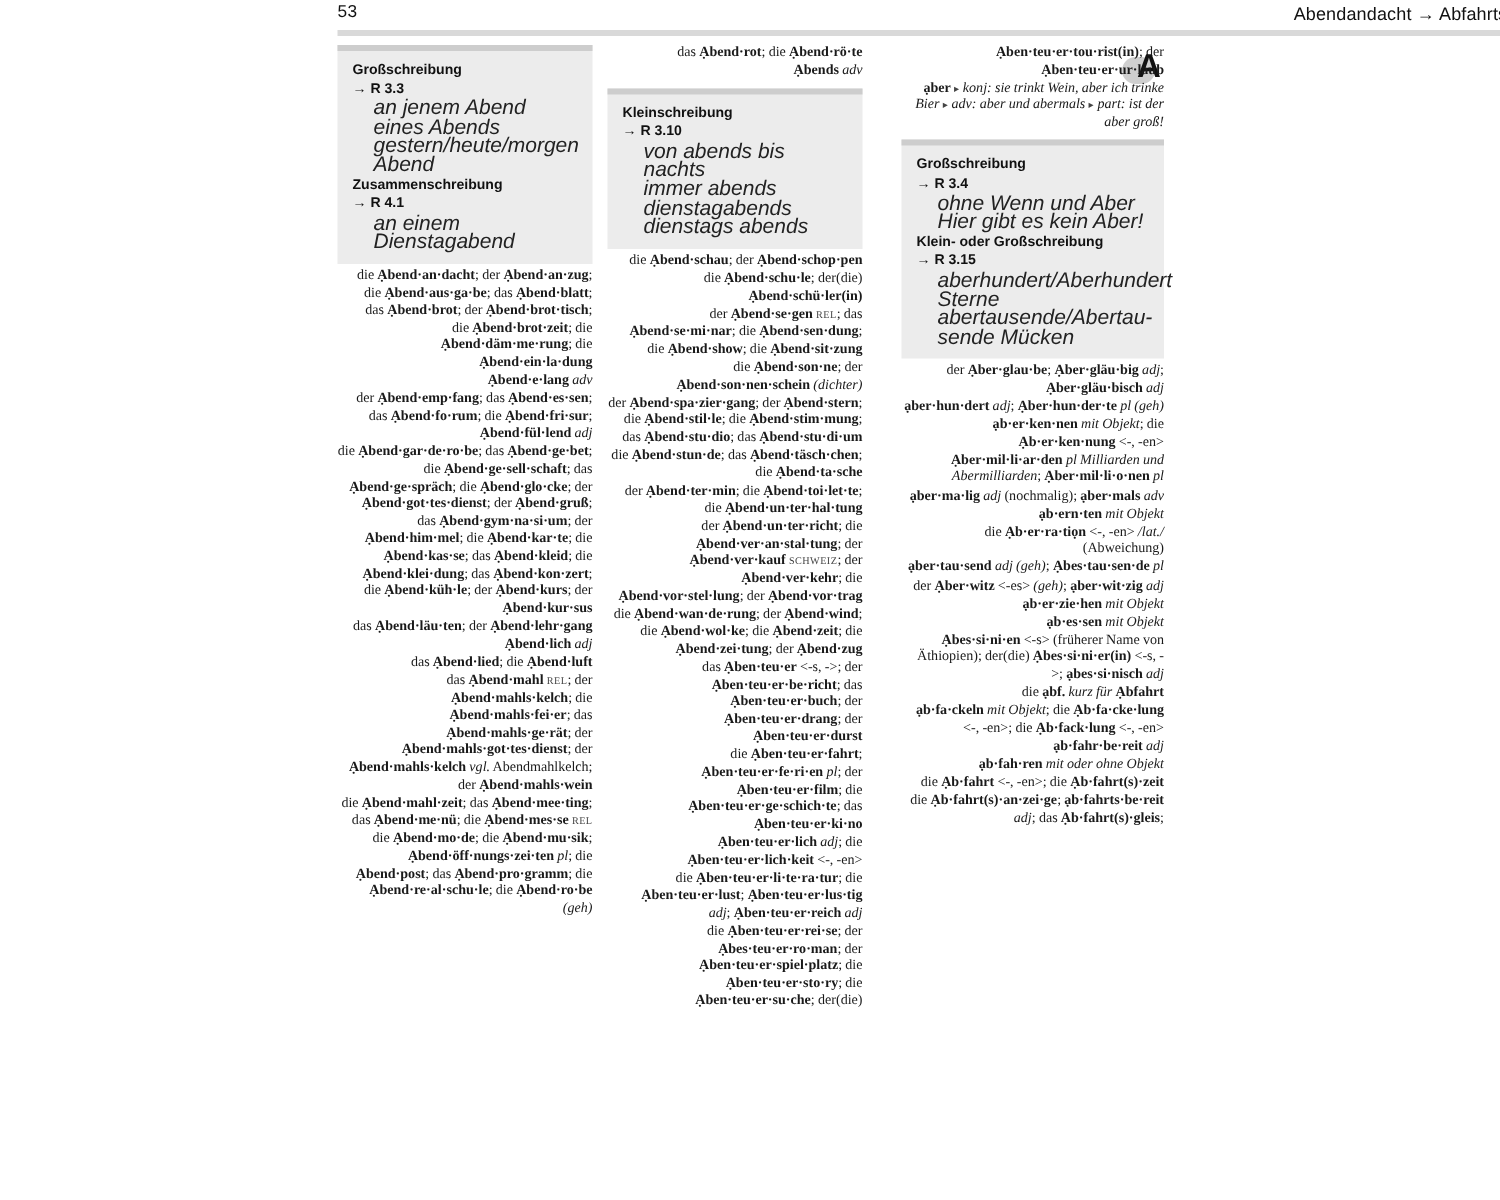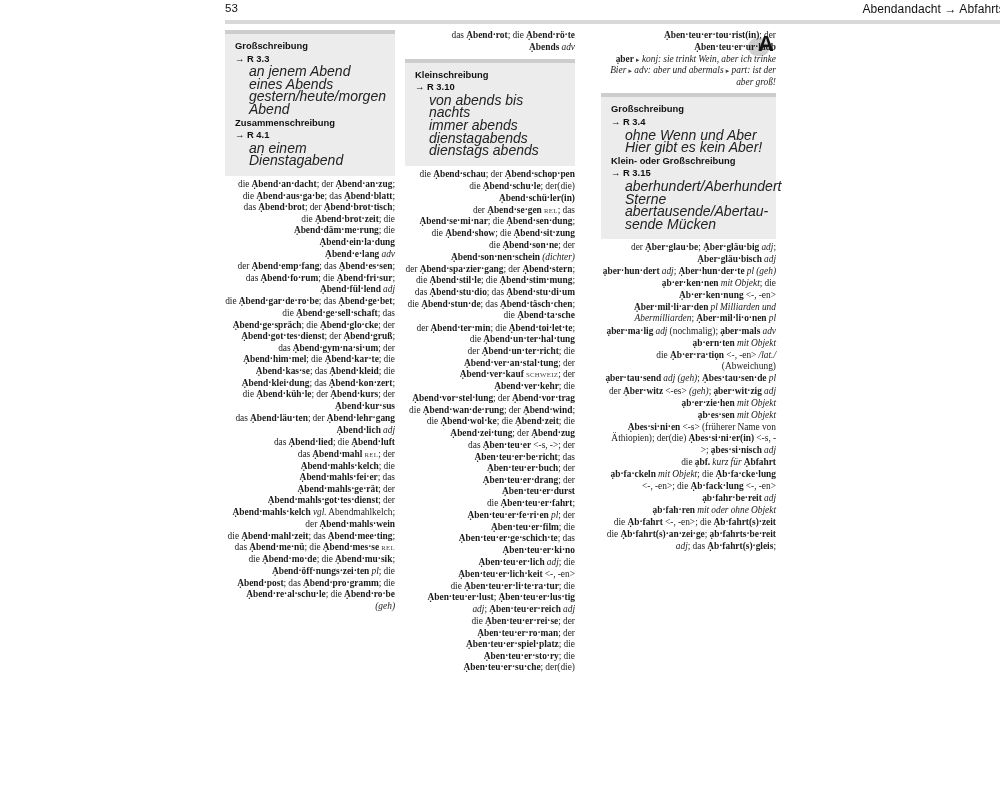--- a/index.html
+++ b/index.html
@@ -160,21 +160,21 @@
           <p class="entry">die <b>Ạbend·son·ne</b>; der <b>Ạbend·son·nen·schein</b> <i>(dichter)</i></p>
           <p class="entry">der <b>Ạbend·spa·zier·gang</b>; der <b>Ạbend·stern</b>; die <b>Ạbend·stil·le</b>; die <b>Ạbend·stim·mung</b>; das <b>Ạbend·stu·dio</b>; das <b>Ạbend·stu·di·um</b></p>
           <p class="entry">die <b>Ạbend·stun·de</b>; das <b>Ạbend·täsch·chen</b>; die <b>Ạbend·ta·sche</b></p>
           <p class="entry">der <b>Ạbend·ter·min</b>; die <b>Ạbend·toi·let·te</b>; die <b>Ạbend·un·ter·hal·tung</b></p>
           <p class="entry">der <b>Ạbend·un·ter·richt</b>; die <b>Ạbend·ver·an·stal·tung</b>; der <b>Ạbend·ver·kauf</b> <span class="sc">SCHWEIZ</span>; der <b>Ạbend·ver·kehr</b>; die <b>Ạbend·vor·stel·lung</b>; der <b>Ạbend·vor·trag</b></p>
           <p class="entry">die <b>Ạbend·wan·de·rung</b>; der <b>Ạbend·wind</b>; die <b>Ạbend·wol·ke</b>; die <b>Ạbend·zeit</b>; die <b>Ạbend·zei·tung</b>; der <b>Ạbend·zug</b></p>
           <p class="entry">das <b>Ạben·teu·er</b> &lt;-s, -&gt;; der <b>Ạben·teu·er·be·richt</b>; das <b>Ạben·teu·er·buch</b>; der <b>Ạben·teu·er·drang</b>; der <b>Ạben·teu·er·durst</b></p>
           <p class="entry">die <b>Ạben·teu·er·fahrt</b>; <b>Ạben·teu·er·fe·ri·en</b> <i>pl</i>; der <b>Ạben·teu·er·film</b>; die <b>Ạben·teu·er·ge·schich·te</b>; das <b>Ạben·teu·er·ki·no</b></p>
           <p class="entry"><b>Ạben·teu·er·lich</b> <i>adj</i>; die <b>Ạben·teu·er·lich·keit</b> &lt;-, -en&gt;</p>
           <p class="entry">die <b>Ạben·teu·er·li·te·ra·tur</b>; die <b>Ạben·teu·er·lust</b>; <b>Ạben·teu·er·lus·tig</b> <i>adj</i>; <b>Ạben·teu·er·reich</b> <i>adj</i></p>
-          <p class="entry">die <b>Ạben·teu·er·rei·se</b>; der <b>Ạben·teu·er·ro·man</b>; der <b>Ạben·teu·er·spiel·platz</b>; die <b>Ạben·teu·er·sto·ry</b>; die <b>Ạben·teu·er·su·che</b>; der(die)</p>
+          <p class="entry">die <b>Ạben·teu·er·rei·se</b>; der <b>Ạbes·teu·er·ro·man</b>; der <b>Ạben·teu·er·spiel·platz</b>; die <b>Ạben·teu·er·sto·ry</b>; die <b>Ạben·teu·er·su·che</b>; der(die)</p>
         </div>
     </div>
 
     <div class="col" id="col3">
       <div id="col3-top">
           <p class="entry"><b>Ạben·teu·er·tou·rist(in)</b>; der <b>Ạben·teu·er·ur·laub</b></p>
           <p class="entry"><b>ạber</b> <span class="sc">▸</span> <i>konj: sie trinkt Wein, aber ich trinke Bier</i> <span class="sc">▸</span> <i>adv: aber und abermals</i> <span class="sc">▸</span> <i>part: ist der aber groß!</i></p>
         </div>
 
       <div class="box" style="margin-top:5px;">

